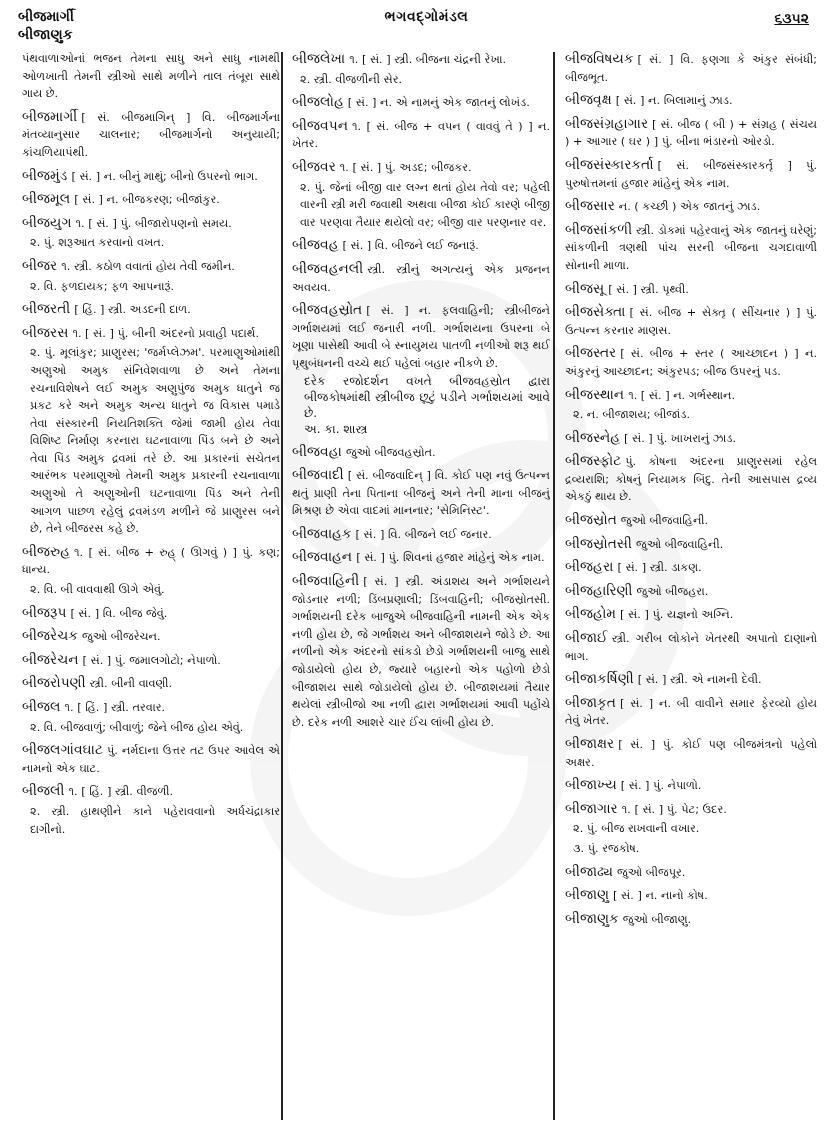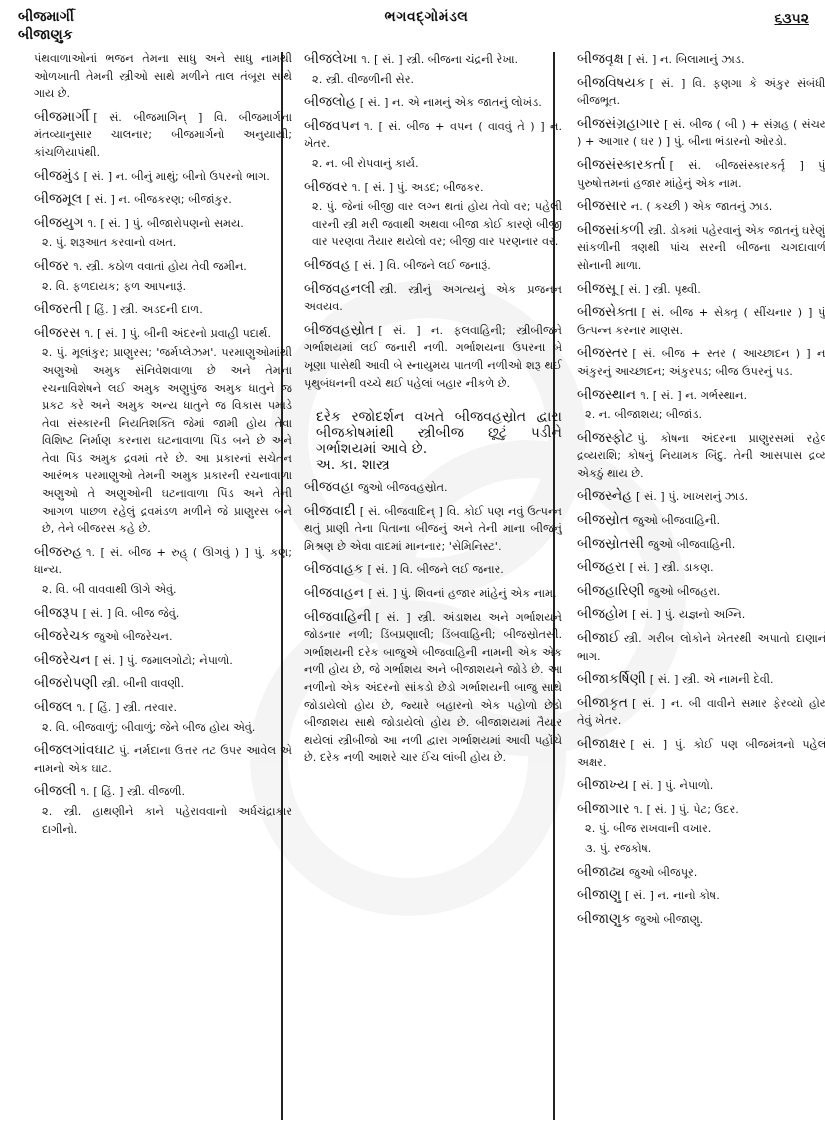--- a/index.html
+++ b/index.html
@@ -23,40 +23,40 @@
   .guide.first { top:8px; }
   .guide.last { top:26px; }
   .running-title {
     position:absolute; left:0; right:0; top:8px; text-align:center;
     font-size:14px; font-weight:bold; letter-spacing:0.5px;padding-left:28px;
   }
   .page-number {
     position:absolute; right:16px; top:10px; font-size:14px; font-weight:bold;text-decoration:underline;
   }
   .columns {
-    position:absolute; top:50px; left:16px; width:662px; height:1075px;
+    position:absolute; top:50px; left:4px; width:662px; height:1075px;
   }
   .col {
     position:absolute; top:0; height:1072px; overflow:hidden;
     font-size:11.3px; line-height:17.6px;
   }
   .col.c1 { left:18px; width:258px; }
   .col.c2 { left:288px; width:258px; }
   .col.c3 { left:561px; width:252px; }
   .divider {
     position:absolute; top:52px; width:1.5px; height:1068px; background:#222;
   }
   .divider.d1 { left:281px; }
   .divider.d2 { left:553px; }
   .entry { margin:0 0 5px 0; text-align:justify; }
   .entry .hw { font-weight:normal; font-size:13.8px; margin-right:4px; }
   .entry .body { }
   .sense { margin:2px 0 0 8px; text-align:justify; }
   .para { margin:0 0 5px 0; text-indent:0; text-align:justify; }
-  .quote { margin:16px 0 6px 12px; font-size:14px; line-height:16px; text-align:justify; }
+  .quote { margin:0 0 6px 12px; font-size:12px; line-height:16px; text-align:justify; }
   .quote .src { display:block; text-align:left; padding-right:6px; }
 </style>
 </head>
 <body>
 
 <div class="watermark">
   <div style="left:20px; top:40px; width:240px; height:240px;"></div>
   <div style="left:120px; top:200px; width:240px; height:240px;"></div>
   <div style="left:0px; top:360px; width:240px; height:240px;"></div>
 </div>
@@ -86,44 +86,44 @@
       <div class="entry"><span class="hw">બીજરેચક</span><span class="body">જુઓ બીજરેચન.</span></div>
       <div class="entry"><span class="hw">બીજરેચન</span><span class="body">[ સં. ] પું. જમાલગોટો; નેપાળો.</span></div>
       <div class="entry"><span class="hw">બીજરોપણી</span><span class="body">સ્ત્રી. બીની વાવણી.</span></div>
       <div class="entry"><span class="hw">બીજલ</span><span class="body">૧. [ હિં. ] સ્ત્રી. તરવાર.</span><div class="sense">૨. વિ. બીજવાળું; બીવાળું; જેને બીજ હોય એવું.</div></div>
       <div class="entry"><span class="hw">બીજલગાંવઘાટ</span><span class="body">પું. નર્મદાના ઉત્તર તટ ઉપર આવેલ એ નામનો એક ઘાટ.</span></div>
       <div class="entry"><span class="hw">બીજલી</span><span class="body">૧. [ હિં. ] સ્ત્રી. વીજળી.</span><div class="sense">૨. સ્ત્રી. હાથણીને કાને પહેરાવવાનો અર્ધચંદ્રાકાર દાગીનો.</div></div>
     </div>
   <div class="col c2">
       <div class="entry"><span class="hw">બીજલેખા</span><span class="body">૧. [ સં. ] સ્ત્રી. બીજના ચંદ્રની રેખા.</span><div class="sense">૨. સ્ત્રી. વીજળીની સેર.</div></div>
       <div class="entry"><span class="hw">બીજલોહ</span><span class="body">[ સં. ] ન. એ નામનું એક જાતનું લોખંડ.</span></div>
-      <div class="entry"><span class="hw">બીજવપન</span><span class="body">૧. [ સં. બીજ + વપન ( વાવવું તે ) ] ન. ખેતર.</span><div class="sense">૨. ન. બી રોપવાનું કાર્ય.</div></div>
+      <div class="entry"><span class="hw">બીજવપન</span><span class="body">૧. [ સં. બીજ + વપન ( વાવવું તે ) ] ન. ખેતર.</span></div>
       <div class="entry"><span class="hw">બીજવર</span><span class="body">૧. [ સં. ] પું. અડદ; બીજકર.</span><div class="sense">૨. પું. જેનાં બીજી વાર લગ્ન થતાં હોય તેવો વર; પહેલી વારની સ્ત્રી મરી જવાથી અથવા બીજા કોઈ કારણે બીજી વાર પરણવા તૈયાર થયેલો વર; બીજી વાર પરણનાર વર.</div></div>
       <div class="entry"><span class="hw">બીજવહ</span><span class="body">[ સં. ] વિ. બીજને લઈ જનારૂં.</span></div>
       <div class="entry"><span class="hw">બીજવહનલી</span><span class="body">સ્ત્રી. સ્ત્રીનું અગત્યનું એક પ્રજનન અવયવ.</span></div>
       <div class="entry"><span class="hw">બીજવહસ્રોત</span><span class="body">[ સં. ] ન. ફલવાહિની; સ્ત્રીબીજને ગર્ભાશયમાં લઈ જનારી નળી. ગર્ભાશયના ઉપરના બે ખૂણા પાસેથી આવી બે સ્નાયુમય પાતળી નળીઓ શરૂ થઈ પૃથુબંધનની વચ્ચે થઈ પહેલાં બહાર નીકળે છે.</span><div class="quote"><span>દરેક રજોદર્શન વખતે બીજવહસ્રોત દ્વારા બીજકોષમાંથી સ્ત્રીબીજ છૂટું પડીને ગર્ભાશયમાં આવે છે.</span><span class="src">અ. કા. શાસ્ત્ર</span></div></div>
       <div class="entry"><span class="hw">બીજવહા</span><span class="body">જુઓ બીજવહસ્રોત.</span></div>
       <div class="entry"><span class="hw">બીજવાદી</span><span class="body">[ સં. બીજવાદિન્ ] વિ. કોઈ પણ નવું ઉત્પન્ન થતું પ્રાણી તેના પિતાના બીજનું અને તેની માના બીજનું મિશ્રણ છે એવા વાદમાં માનનાર; 'સેમિનિસ્ટ'.</span></div>
       <div class="entry"><span class="hw">બીજવાહક</span><span class="body">[ સં. ] વિ. બીજને લઈ જનાર.</span></div>
       <div class="entry"><span class="hw">બીજવાહન</span><span class="body">[ સં. ] પું. શિવનાં હજાર માંહેનું એક નામ.</span></div>
       <div class="entry"><span class="hw">બીજવાહિની</span><span class="body">[ સં. ] સ્ત્રી. અંડાશય અને ગર્ભાશયને જોડનાર નળી; ડિંબપ્રણાલી; ડિંબવાહિની; બીજસ્રોતસી. ગર્ભાશયની દરેક બાજુએ બીજવાહિની નામની એક એક નળી હોય છે, જે ગર્ભાશય અને બીજાશયને જોડે છે. આ નળીનો એક અંદરનો સાંકડો છેડો ગર્ભાશયની બાજુ સાથે જોડાયેલો હોય છે, જ્યારે બહારનો એક પહોળો છેડો બીજાશય સાથે જોડાયેલો હોય છે. બીજાશયમાં તૈયાર થયેલાં સ્ત્રીબીજો આ નળી દ્વારા ગર્ભાશયમાં આવી પહોંચે છે. દરેક નળી આશરે ચાર ઈંચ લાંબી હોય છે.</span></div>
     </div>
   <div class="col c3">
+      <div class="entry"><span class="hw">બીજવિષયક</span><span class="body">[ સં. ] વિ. ફણગા કે અંકુર સંબંધી; બીજભૂત.</span></div>
       <div class="entry"><span class="hw">બીજવૃક્ષ</span><span class="body">[ સં. ] ન. બિલામાનું ઝાડ.</span></div>
-      <div class="entry"><span class="hw">બીજવિષયક</span><span class="body">[ સં. ] વિ. ફણગા કે અંકુર સંબંધી; બીજભૂત.</span></div>
       <div class="entry"><span class="hw">બીજસંગ્રહાગાર</span><span class="body">[ સં. બીજ ( બી ) + સંગ્રહ ( સંચય ) + આગાર ( ઘર ) ] પું. બીના ભંડારનો ઓરડો.</span></div>
       <div class="entry"><span class="hw">બીજસંસ્કારકર્તા</span><span class="body">[ સં. બીજસંસ્કારકર્તૃ ] પું. પુરુષોત્તમનાં હજાર માંહેનું એક નામ.</span></div>
       <div class="entry"><span class="hw">બીજસાર</span><span class="body">ન. ( કચ્છી ) એક જાતનું ઝાડ.</span></div>
       <div class="entry"><span class="hw">બીજસાંકળી</span><span class="body">સ્ત્રી. ડોકમાં પહેરવાનું એક જાતનું ઘરેણું; સાંકળીની ત્રણથી પાંચ સરની બીજના ચગદાવાળી સોનાની માળા.</span></div>
       <div class="entry"><span class="hw">બીજસૂ</span><span class="body">[ સં. ] સ્ત્રી. પૃથ્વી.</span></div>
       <div class="entry"><span class="hw">બીજસેક્તા</span><span class="body">[ સં. બીજ + સેક્તૃ ( સીંચનાર ) ] પું. ઉત્પન્ન કરનાર માણસ.</span></div>
       <div class="entry"><span class="hw">બીજસ્તર</span><span class="body">[ સં. બીજ + સ્તર ( આચ્છાદન ) ] ન. અંકુરનું આચ્છાદન; અંકુરપડ; બીજ ઉપરનું પડ.</span></div>
       <div class="entry"><span class="hw">બીજસ્થાન</span><span class="body">૧. [ સં. ] ન. ગર્ભસ્થાન.</span><div class="sense">૨. ન. બીજાશય; બીજાંડ.</div></div>
+      <div class="entry"><span class="hw">બીજસ્નેહ</span><span class="body">[ સં. ] પું. ખાખરાનું ઝાડ.</span></div>
       <div class="entry"><span class="hw">બીજસ્ફોટ</span><span class="body">પું. કોષના અંદરના પ્રાણુરસમાં રહેલ દ્રવ્યરાશિ; કોષનું નિયામક બિંદુ. તેની આસપાસ દ્રવ્ય એકઠું થાય છે.</span></div>
-      <div class="entry"><span class="hw">બીજસ્નેહ</span><span class="body">[ સં. ] પું. ખાખરાનું ઝાડ.</span></div>
       <div class="entry"><span class="hw">બીજસ્રોત</span><span class="body">જુઓ બીજવાહિની.</span></div>
       <div class="entry"><span class="hw">બીજસ્રોતસી</span><span class="body">જુઓ બીજવાહિની.</span></div>
       <div class="entry"><span class="hw">બીજહરા</span><span class="body">[ સં. ] સ્ત્રી. ડાકણ.</span></div>
       <div class="entry"><span class="hw">બીજહારિણી</span><span class="body">જુઓ બીજહરા.</span></div>
       <div class="entry"><span class="hw">બીજહોમ</span><span class="body">[ સં. ] પું. યજ્ઞનો અગ્નિ.</span></div>
       <div class="entry"><span class="hw">બીજાઈ</span><span class="body">સ્ત્રી. ગરીબ લોકોને ખેતરથી અપાતો દાણાનો ભાગ.</span></div>
       <div class="entry"><span class="hw">બીજાકર્ષિણી</span><span class="body">[ સં. ] સ્ત્રી. એ નામની દેવી.</span></div>
       <div class="entry"><span class="hw">બીજાકૃત</span><span class="body">[ સં. ] ન. બી વાવીને સમાર ફેરવ્યો હોય તેવું ખેતર.</span></div>
       <div class="entry"><span class="hw">બીજાક્ષર</span><span class="body">[ સં. ] પું. કોઈ પણ બીજમંત્રનો પહેલો અક્ષર.</span></div>
       <div class="entry"><span class="hw">બીજાખ્ય</span><span class="body">[ સં. ] પું. નેપાળો.</span></div>

